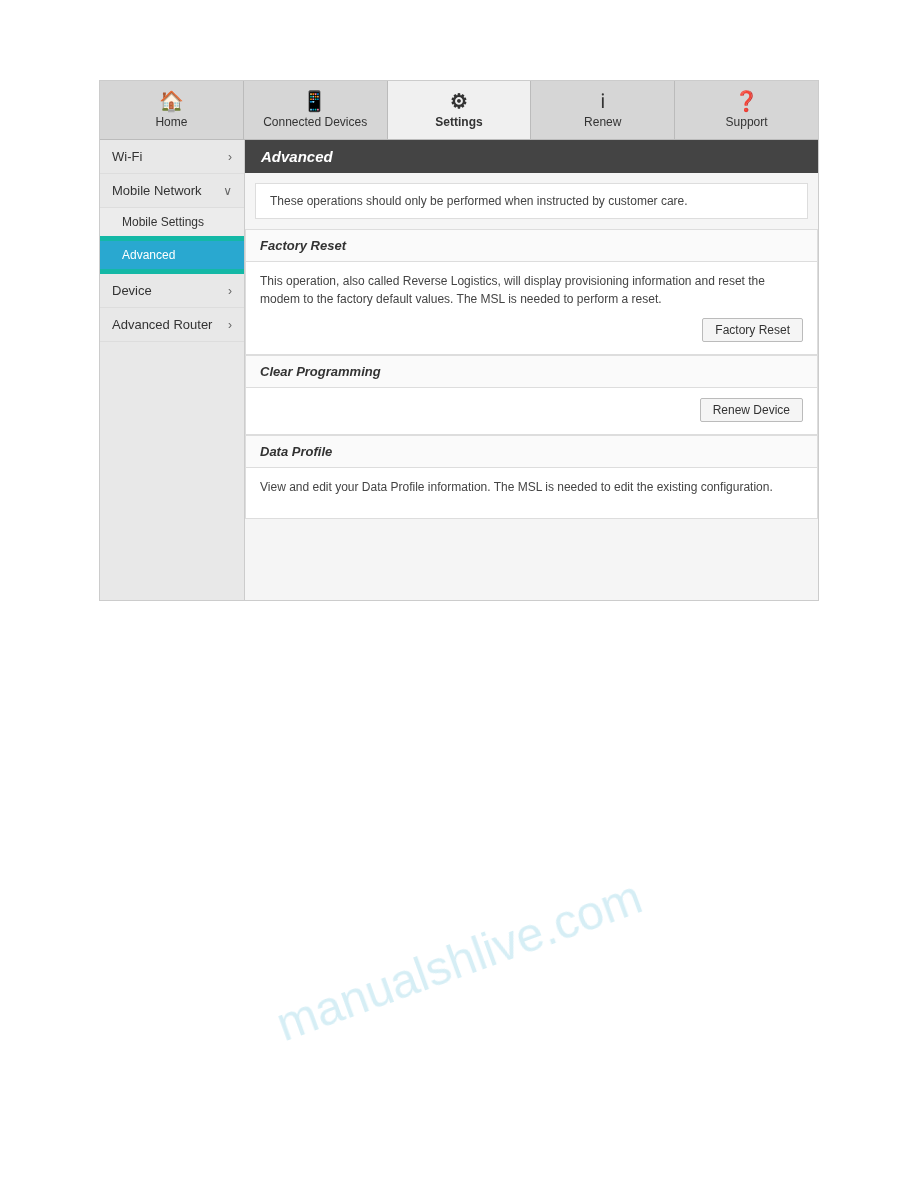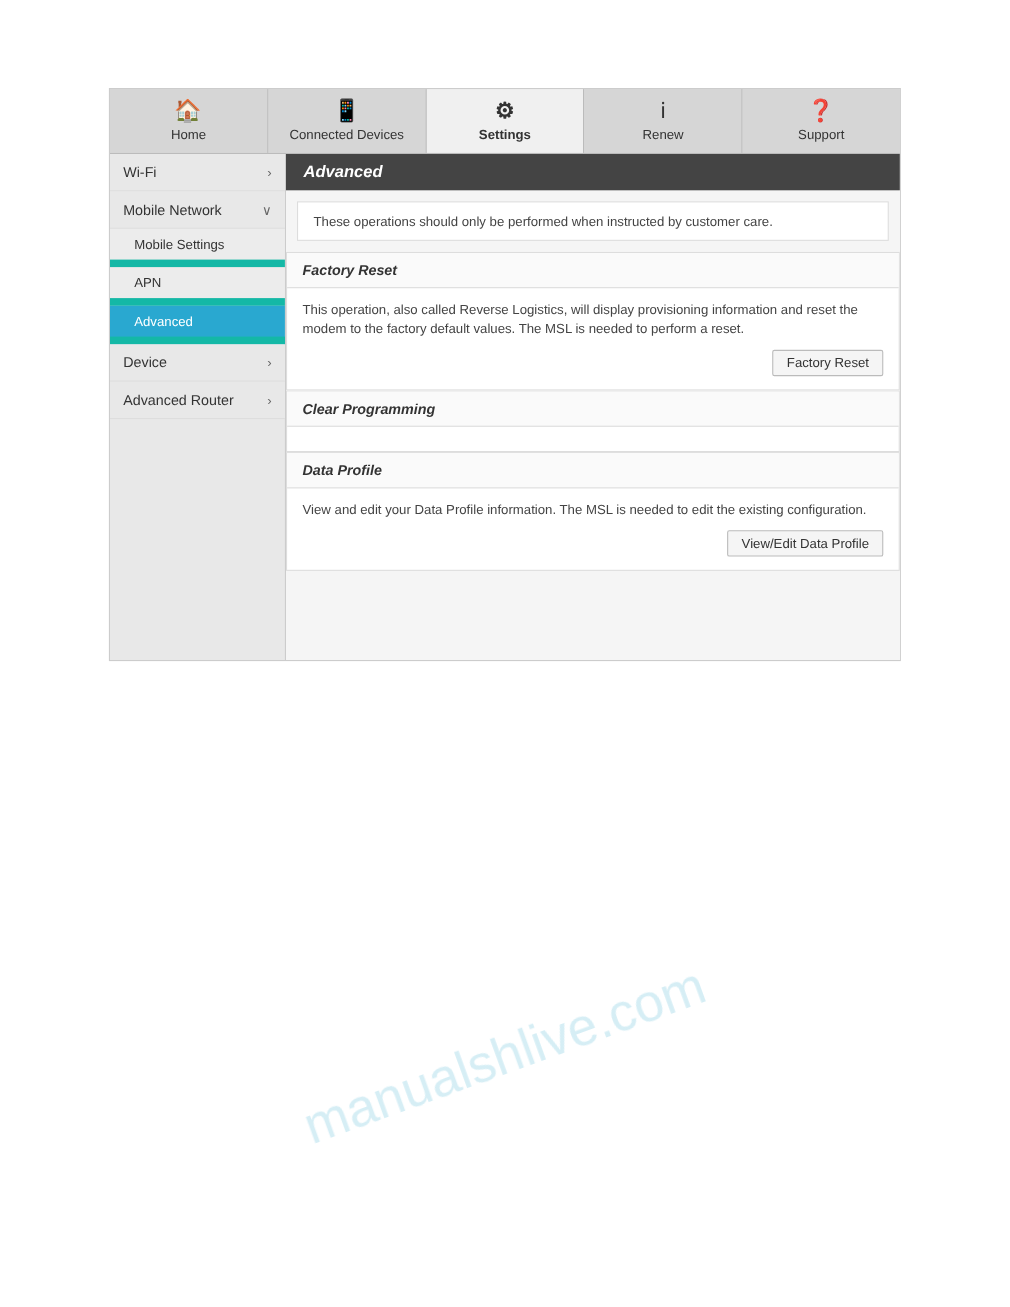--- a/index.html
+++ b/index.html
@@ -56,21 +56,21 @@
 
     
     .main-area {
       display: flex;
       background: #f5f5f5;
       min-height: 460px;
     }
 
     
     .sidebar {
-      width: 160px;
+      width: 145px;
       background: #e8e8e8;
       border-right: 1px solid #ccc;
       flex-shrink: 0;
     }
 
     .sidebar-item {
       display: flex;
       align-items: center;
       justify-content: space-between;
       padding: 9px 12px;
@@ -79,21 +79,21 @@
       font-size: 13px;
       color: #333;
       background: #e8e8e8;
     }
 
     .sidebar-sub-item {
       display: flex;
       align-items: center;
       padding: 7px 12px 7px 22px;
       cursor: pointer;
-      border-bottom: 7px solid #14b8a6;
+      border-bottom: 5px solid #14b8a6;
       font-size: 12px;
       color: #333;
       background: #ececec;
     }
     .sidebar-sub-item.active {
       background: #29a8d0;
       color: #fff;
     }
 
     .chevron {
@@ -208,23 +208,20 @@
           <span>Wi-Fi</span>
           <span class="chevron">›</span>
         </div>
         <div class="sidebar-item">
           <span>Mobile Network</span>
           <span class="chevron">∨</span>
         </div>
         <div class="sidebar-sub-item">
           <span>Mobile Settings</span>
         </div>
-        <div class="sidebar-sub-item">
-          <span>APN</span>
-        </div>
         <div class="sidebar-sub-item active">
           <span>Advanced</span>
         </div>
         <div class="sidebar-item">
           <span>Device</span>
           <span class="chevron">›</span>
         </div>
         <div class="sidebar-item">
           <span>Advanced Router</span>
           <span class="chevron">›</span>
@@ -251,32 +248,32 @@
               <button class="action-btn">Factory Reset</button>
             </div>
           </div>
         </div>
 
         <div class="section">
           <div class="section-header">
             <span>Clear Programming</span>
           </div>
           <div class="section-body">
+            <div class="section-action">
+              <button class="action-btn">Renew Device</button>
+            </div>
           </div>
         </div>
 
         <div class="section">
           <div class="section-header">
             <span>Data Profile</span>
           </div>
           <div class="section-body">
             <p class="section-desc">View and edit your Data Profile information. The MSL is needed to edit the existing configuration.</p>
-            <div class="section-action">
-              <button class="action-btn">View/Edit Data Profile</button>
-            </div>
           </div>
         </div>
 
       </div>
     </div>
   </div>
 </div>
 
 <div class="watermark">manualshlive.com</div>
 

